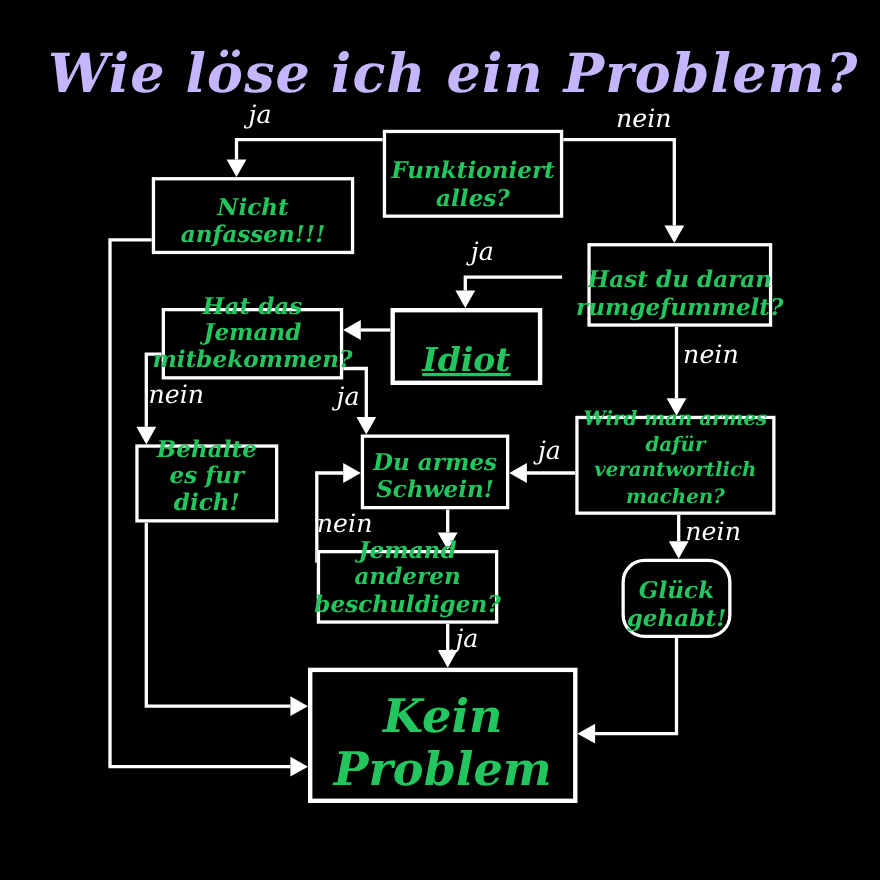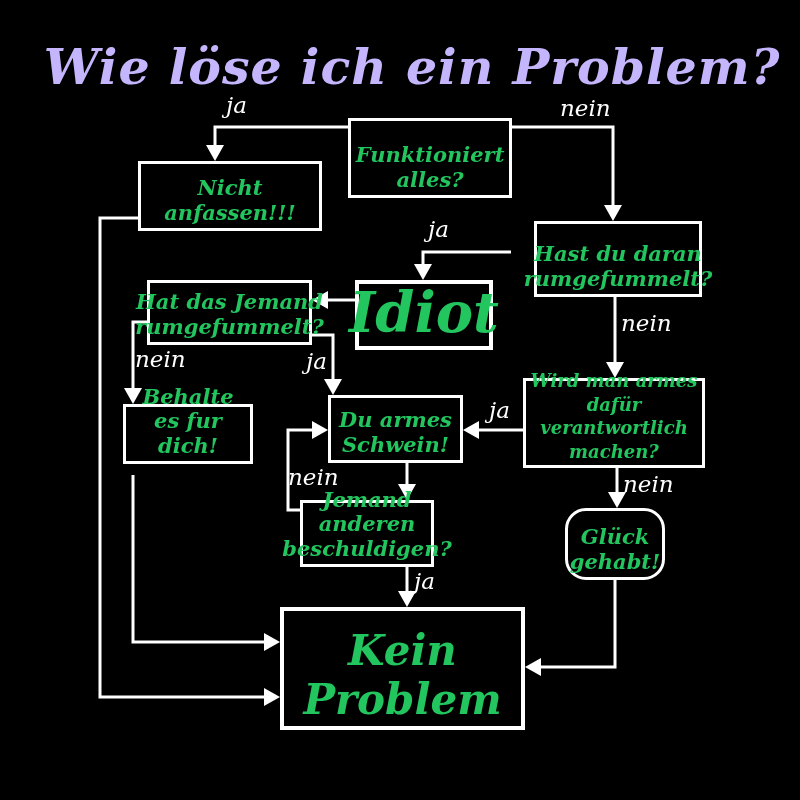--- a/index.html
+++ b/index.html
@@ -43,21 +43,21 @@
     display: flex;
     align-items: flex-end;
     justify-content: center;
     text-align: center;
     font-style: italic;
     font-weight: bold;
     font-size: 21px;
     line-height: 1.18;
     padding: 2px 4px;
   }
-  .node.huge   { font-size: 56px; border-width: 4px; line-height: 1.1; }
+  .node.huge   { font-size: 30px; border-width: 4px; line-height: 1.1; text-decoration: underline; }
   .node.big    { font-size: 42px; border-width: 4px; line-height: 1.15; }
   .node.small3 { font-size: 18px; line-height: 1.3; }
   .edge-label {
     position: absolute;
     color: #ffffff;
     font-style: italic;
     font-weight: normal;
     font-size: 23px;
     line-height: 1;
     white-space: nowrap;
@@ -116,32 +116,32 @@
     <div class="node" style="left: 138px; top: 161px; width: 184px; height: 70px;">
       <span>Nicht anfassen!!!</span>
     </div>
     <div class="node" style="left: 534px; top: 221px; width: 168px; height: 76px;">
       <span>Hast du daran rumgefummelt?</span>
     </div>
     <div class="node huge" style="left: 355px; top: 280px; width: 138px; height: 70px;">
       <span>Idiot</span>
     </div>
     <div class="node" style="left: 147px; top: 280px; width: 165px; height: 65px;">
-      <span>Hat das Jemand rumgefummelt?</span>
+      <span>Hat das Jemand mitbekommen?</span>
     </div>
     <div class="node small3" style="left: 523px; top: 378px; width: 182px; height: 90px;">
       <span>Wird man armes dafür verantwortlich machen?</span>
     </div>
-    <div class="node" style="left: 123px; top: 404px; width: 130px; height: 60px;">
+    <div class="node" style="left: 123px; top: 404px; width: 130px; height: 71px;">
       <span>Behalte es fur dich!</span>
     </div>
     <div class="node" style="left: 328px; top: 395px; width: 135px; height: 68px;">
       <span>Du armes Schwein!</span>
     </div>
-    <div class="node" style="left: 300px; top: 500px; width: 134px; height: 67px;">
+    <div class="node" style="left: 288px; top: 500px; width: 165px; height: 67px;">
       <span>Jemand anderen beschuldigen?</span>
     </div>
     <div class="node" style="left: 565px; top: 508px; width: 100px; height: 72px; border-radius: 21px;">
       <span>Glück gehabt!</span>
     </div>
     <div class="node big" style="left: 280px; top: 607px; width: 245px; height: 123px;">
       <span>Kein Problem</span>
     </div>
   </div>
 

